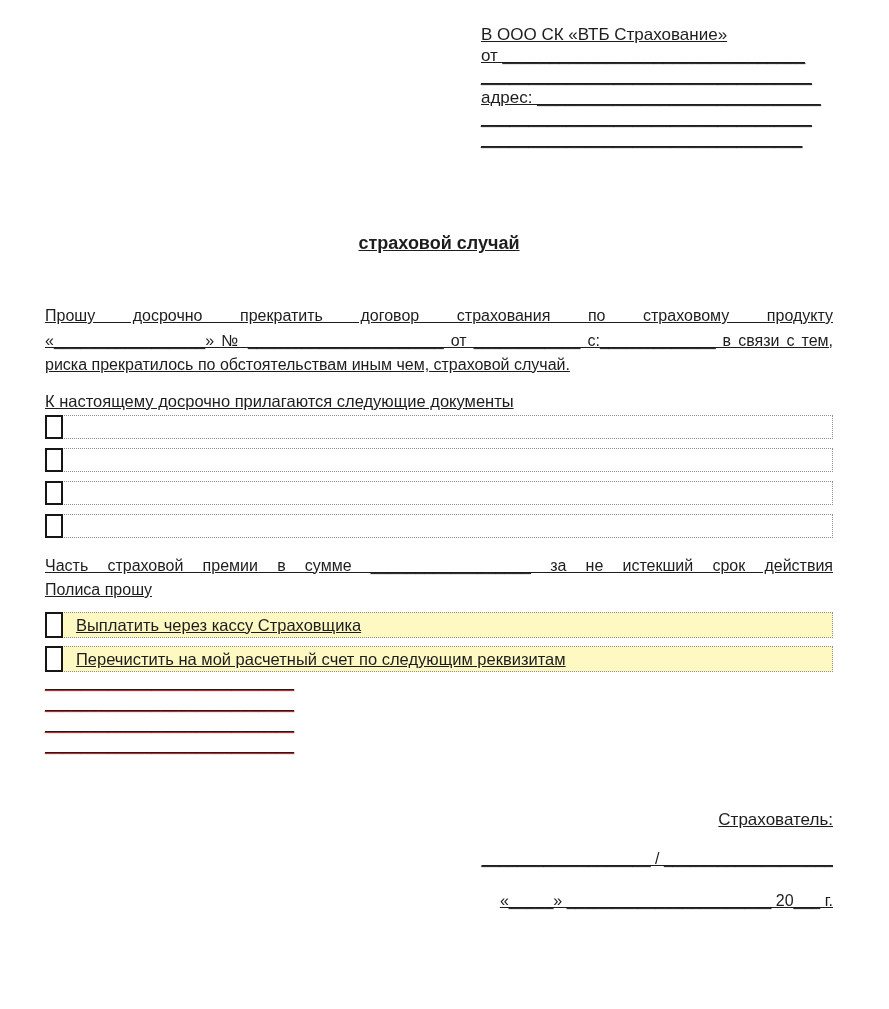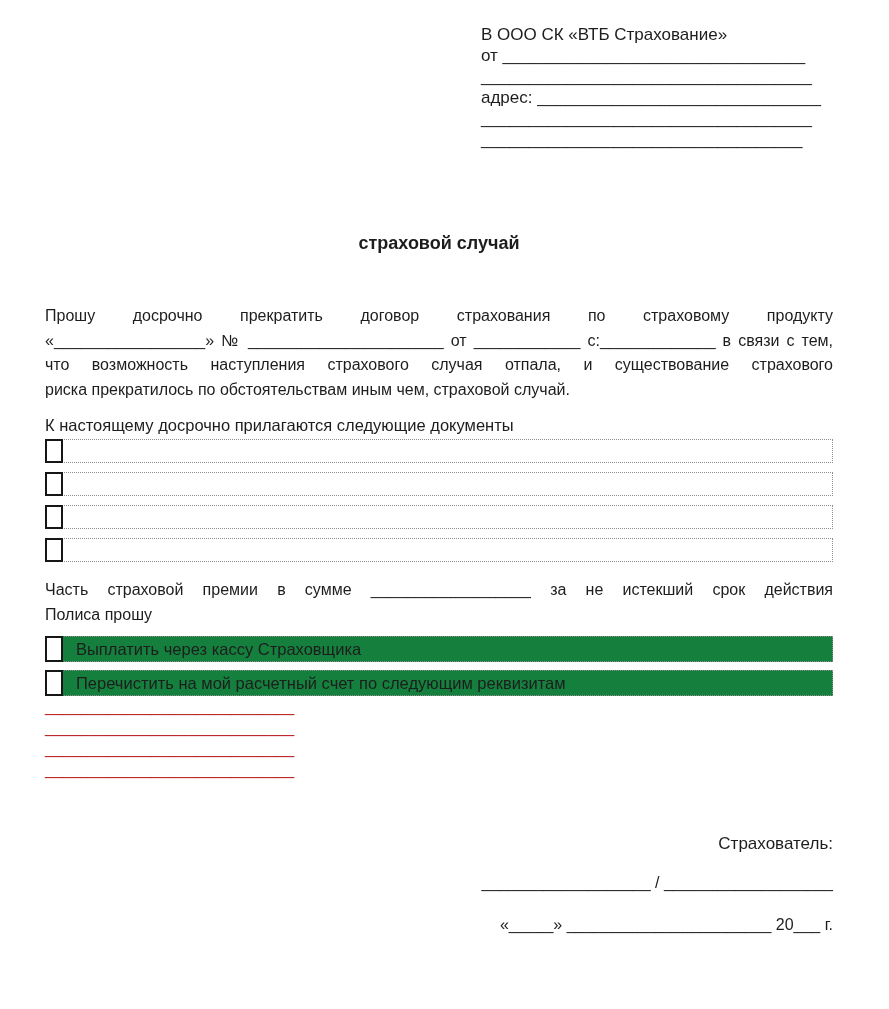--- a/index.html
+++ b/index.html
@@ -9,20 +9,21 @@
     font-family: "Liberation Sans", "DejaVu Sans", sans-serif;
     color: #1d1d1d;
     -webkit-font-smoothing: antialiased;
   }
   .page {
     position: relative;
     width: 889px; height: 1009px;
     padding: 24px 56px 0 45px;
     overflow: hidden;
     background: #ffffff;
+    text-decoration: underline;
   }
   
   .recipient {
     width: 352px;
     margin-left: auto;
     font-size: 17px;
     line-height: 21px;
     white-space: nowrap;
   }
   
@@ -59,21 +60,21 @@
     font-size: 15px; line-height: 22px;
   }
   
   .premium { margin-top: 16px; font-size: 16px; line-height: 24.5px; }
   
   .opt-rows { margin-top: 9px; }
   .opt-row {
     position: relative;
     height: 26px;
     border: 1px dotted #8f8f8f;
-    background: #15803d;
+    background: #fef9c3;
   }
   .opt-row + .opt-row { margin-top: 8px; }
   .opt-label {
     display: block;
     padding-left: 30px;
     font-size: 16.5px;
     line-height: 24px;
     white-space: nowrap;
   }
   
@@ -98,21 +99,20 @@
     <div>__________________________________</div>
   </div>
 
   <div class="title">
     <div>страховой случай</div>
   </div>
 
   <div class="para">
     <div class="just">Прошу досрочно прекратить договор страхования по страховому продукту</div>
     <div class="just">«_________________» № ______________________ от ____________ с:_____________ в связи с тем,</div>
-    <div class="just">что возможность наступления страхового случая отпала, и существование страхового</div>
     <div>риска прекратилось по обстоятельствам иным чем, страховой случай.</div>
   </div>
 
   <div class="docs-heading">К настоящему досрочно прилагаются следующие документы</div>
   <div class="doc-rows">
     <div class="doc-row">
       <span class="cbx"></span>
       <span class="doc-field"></span>
     </div>
     <div class="doc-row">

